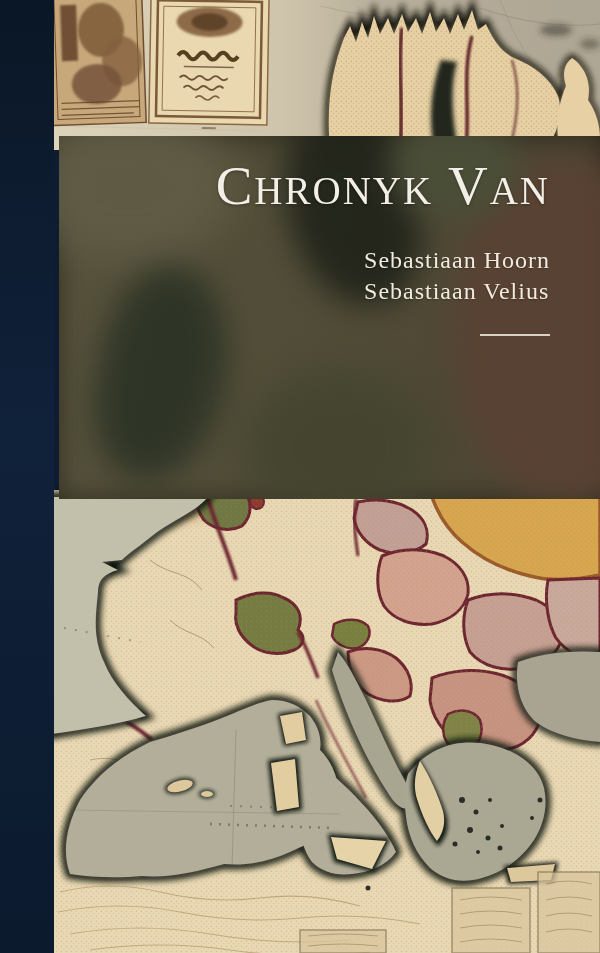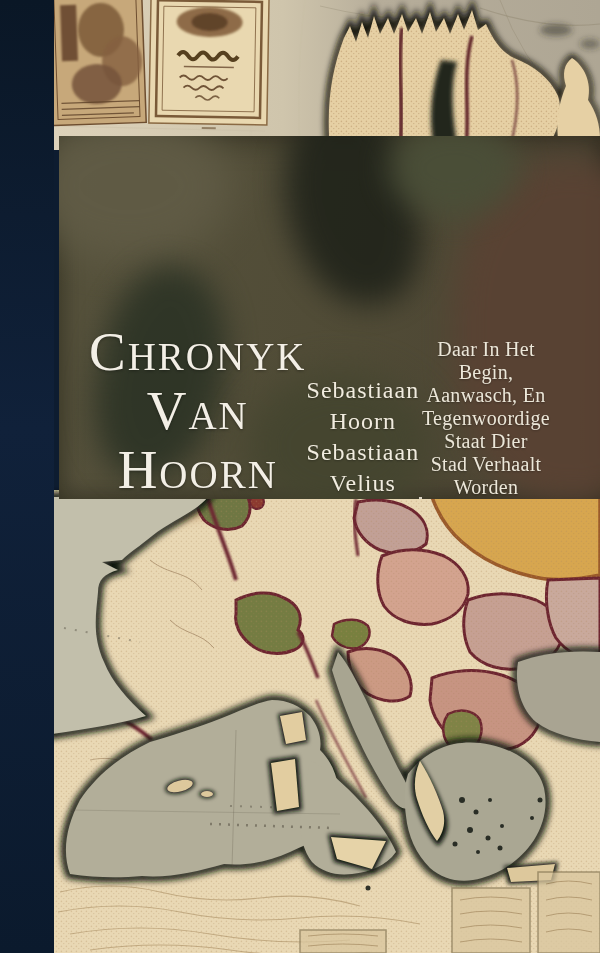--- a/index.html
+++ b/index.html
@@ -23,23 +23,23 @@
   }
   .blob{position:absolute;filter:blur(15px);opacity:.9;}
   .blob.b1{left:40px;top:130px;width:125px;height:215px;background:#2c3325;border-radius:46% 54% 52% 48%;transform:rotate(12deg);}
   .blob.b2{left:228px;top:-35px;width:130px;height:205px;background:#20231a;border-radius:50% 50% 42% 58%;transform:rotate(-9deg);}
   .blob.b3{left:395px;top:25px;width:235px;height:340px;background:#5a4233;border-radius:45%;}
   .blob.b4{left:-35px;top:-25px;width:210px;height:150px;background:#615c46;border-radius:50%;filter:blur(20px);}
   .blob.b5{left:185px;top:235px;width:190px;height:150px;background:#44452f;border-radius:50%;filter:blur(19px);}
   .blob.b6{left:330px;top:-15px;width:130px;height:95px;background:#4a4f38;border-radius:50%;}
   .panel-content{
     position:relative;z-index:2;height:100%;
-    display:flex;flex-direction:row;align-items:flex-end;
+    display:flex;flex-direction:column;align-items:flex-end;
     padding:20px 50px 0 30px;box-sizing:border-box;
-    text-align:center;color:#f3efe6;
+    text-align:left;color:#f3efe6;
   }
   .book-title{
     font-size:55px;line-height:59px;font-weight:400;
     font-variant:small-caps;letter-spacing:2px;margin:0;
     text-shadow:0 1px 3px rgba(0,0,0,.35);
   }
   .authors{margin-top:30px;font-size:24px;line-height:31px;letter-spacing:1px;color:#f1ecdf;text-shadow:0 1px 2px rgba(0,0,0,.3);}
   .divider{margin-top:27px;width:70px;height:2px;background:#d8d2c4;}
   .subtitle{margin-top:20px;font-size:20px;line-height:23px;letter-spacing:.3px;color:#ece7d9;text-shadow:0 1px 2px rgba(0,0,0,.3);}
 </style>
@@ -233,25 +233,20 @@
   <div class="blob b4"></div>
   <div class="blob b1"></div>
   <div class="blob b2"></div>
   <div class="blob b3"></div>
   <div class="blob b5"></div>
   <div class="blob b6"></div>
 
   <div class="panel-content">
     <h1 class="book-title">
       <div>Chronyk Van</div>
-      <div>Hoorn</div>
     </h1>
     <div class="authors">
       <div>Sebastiaan Hoorn</div>
       <div>Sebastiaan Velius</div>
     </div>
     <div class="divider"></div>
-    <div class="subtitle">
-      <div>Daar In Het Begin, Aanwasch, En Tegenwoordige Staat Dier</div>
-      <div>Stad Verhaalt Worden</div>
-    </div>
   </div>
 </div>
 
 </body></html>

